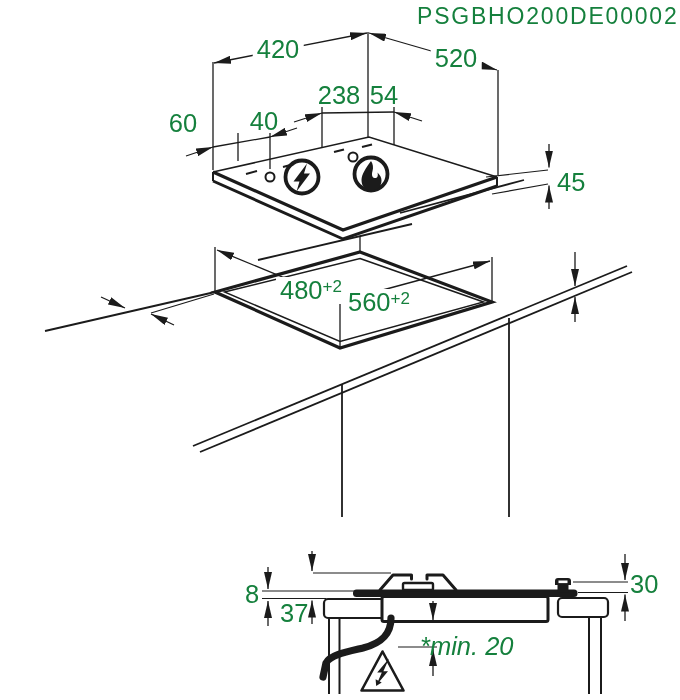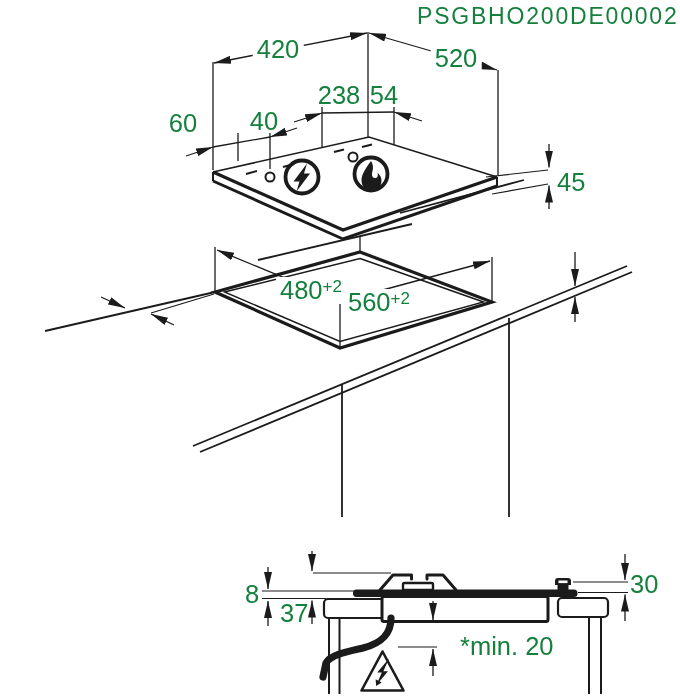--- a/index.html
+++ b/index.html
@@ -176,15 +176,15 @@
   <div class="lbl ctr" style="left:183px;top:110px;">60</div>
   <div class="lbl ctr" style="left:264px;top:108px;">40</div>
   <div class="lbl" style="left:557px;top:169px;">45</div>
 
   <div class="lbl bgw" style="left:276px;top:277px;"><span>480</span><span class="sup">+2</span></div>
   <div class="lbl bgw" style="left:344px;top:289px;"><span>560</span><span class="sup">+2</span></div>
 
   <div class="lbl" style="left:245px;top:581px;">8</div>
   <div class="lbl" style="left:280px;top:568px;margin-top:32px;">37</div>
   <div class="lbl" style="left:630px;top:571px;">30</div>
-  <div class="lbl" style="left:460px;top:633px;">*min. 20</div>
+  <div class="lbl" style="left:420px;top:633px;font-style:italic;">*min. 20</div>
 
 </div>
 
 </body></html>

